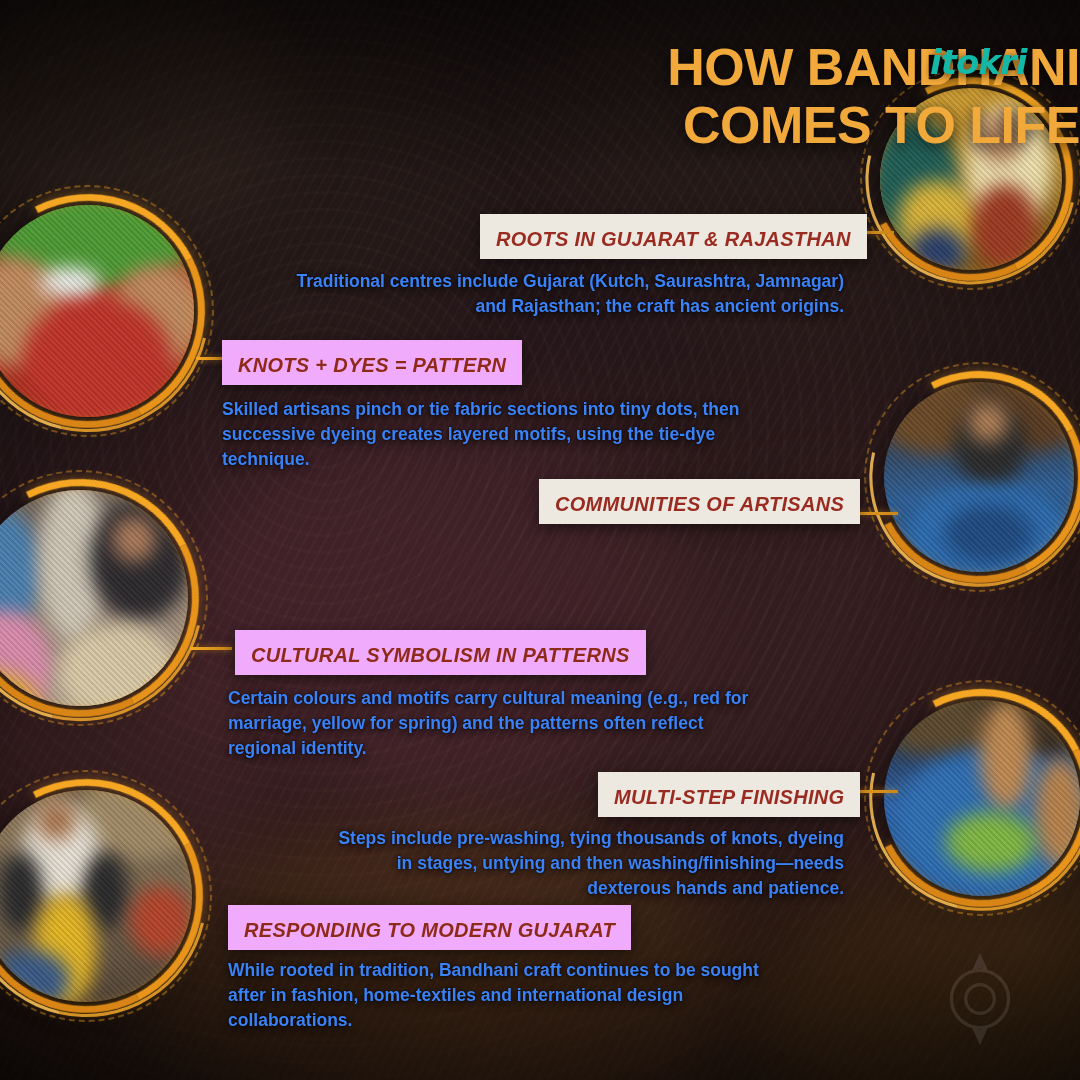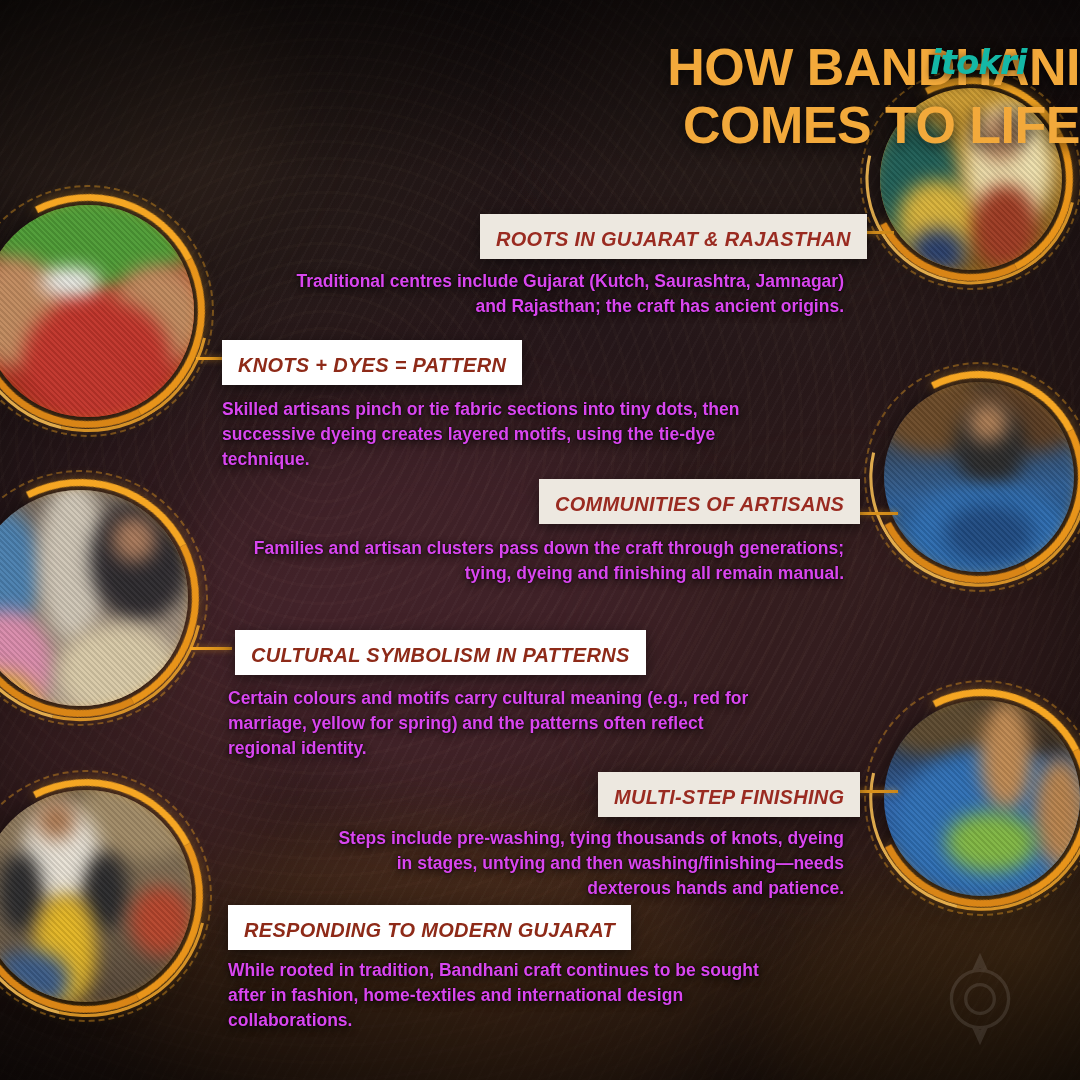--- a/index.html
+++ b/index.html
@@ -136,25 +136,25 @@
   
   .pill {
     position:absolute;
     padding:14px 16px 8px;
     font-size:20px; font-weight:700; font-style:italic;
     letter-spacing:.3px;
     white-space:nowrap;
     box-shadow:0 4px 14px rgba(0,0,0,.5);
   }
   .pill.cream { background:#EDE8E0; color:#9A2B21; }
-  .pill.amber { background:#ffffff; color:#8E2A18;text-align:right; }
+  .pill.amber { background:#f0abfc; color:#8E2A18;text-align:right; }
 
   .body {
     position:absolute;
-    color:#d946ef;
+    color:#3b82f6;
     font-size:17.5px; font-weight:700; line-height:1.42;
     text-shadow:0 2px 9px rgba(0,0,0,.85), 0 0 2px rgba(0,0,0,.9);
   }
   .body.right { text-align:right; }
   .body.left  { text-align:left; }
 </style>
 </head>
 <body>
 
 <div id="poster">
@@ -291,21 +291,20 @@
     <div class="logo-text">itokri</div>
   </div>
 
   <div class="pill cream" style="left:480px; top:214px;">ROOTS IN GUJARAT &amp; RAJASTHAN</div>
   <div class="body right" style="left:270px; top:269px; width:574px;">Traditional centres include Gujarat (Kutch, Saurashtra, Jamnagar) and Rajasthan; the craft has ancient origins.</div>
 
   <div class="pill amber" style="left:222px; top:340px;">KNOTS + DYES = PATTERN</div>
   <div class="body left" style="left:222px; top:397px; width:530px;">Skilled artisans pinch or tie fabric sections into tiny dots, then successive dyeing creates layered motifs, using the tie-dye technique.</div>
 
   <div class="pill cream" style="left:539px; top:479px;">COMMUNITIES OF ARTISANS</div>
-  <div class="body right" style="left:244px; top:536px; width:600px;">Families and artisan clusters pass down the craft through generations; tying, dyeing and finishing all remain manual.</div>
 
   <div class="pill amber" style="left:228px; top:630px;margin-left:7px;">CULTURAL SYMBOLISM IN PATTERNS</div>
   <div class="body left" style="left:228px; top:686px; width:538px;">Certain colours and motifs carry cultural meaning (e.g., red for marriage, yellow for spring) and the patterns often reflect regional identity.</div>
 
   <div class="pill cream" style="left:598px; top:772px;">MULTI-STEP FINISHING</div>
   <div class="body right" style="left:318px; top:826px; width:526px;">Steps include pre-washing, tying thousands of knots, dyeing in stages, untying and then washing/finishing—needs dexterous hands and patience.</div>
 
   <div class="pill amber" style="left:228px; top:905px;">RESPONDING TO MODERN GUJARAT</div>
   <div class="body left" style="left:228px; top:958px; width:556px;">While rooted in tradition, Bandhani craft continues to be sought after in fashion, home-textiles and international design collaborations.</div>
 

